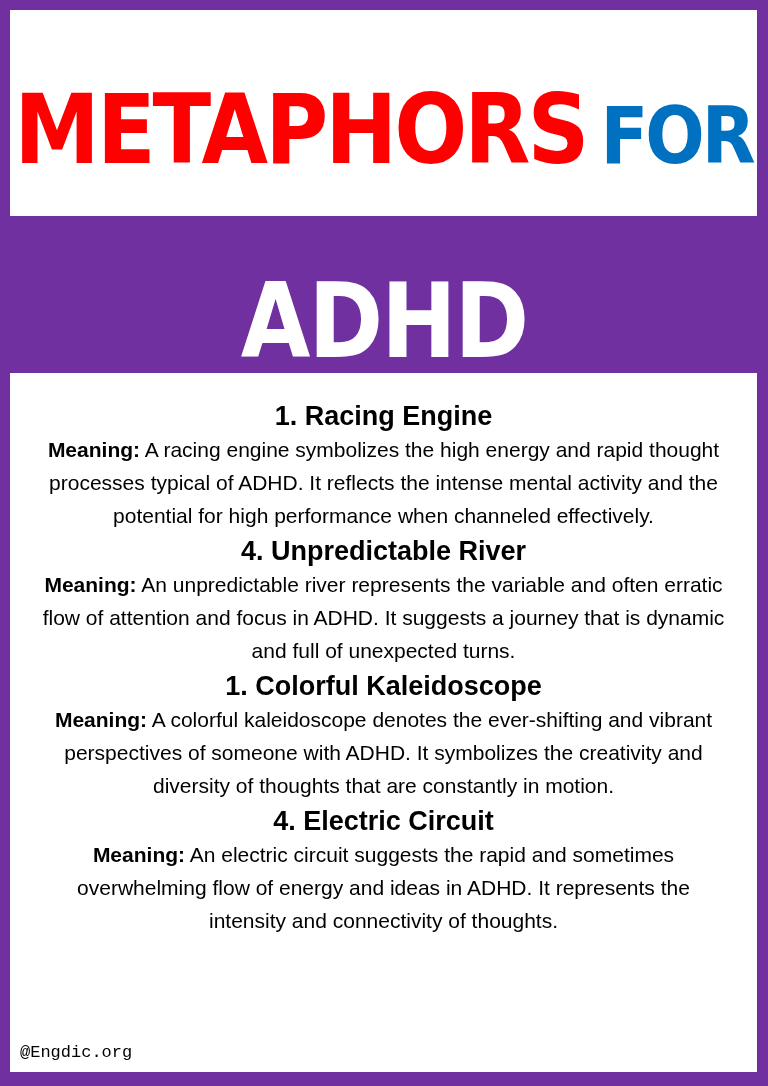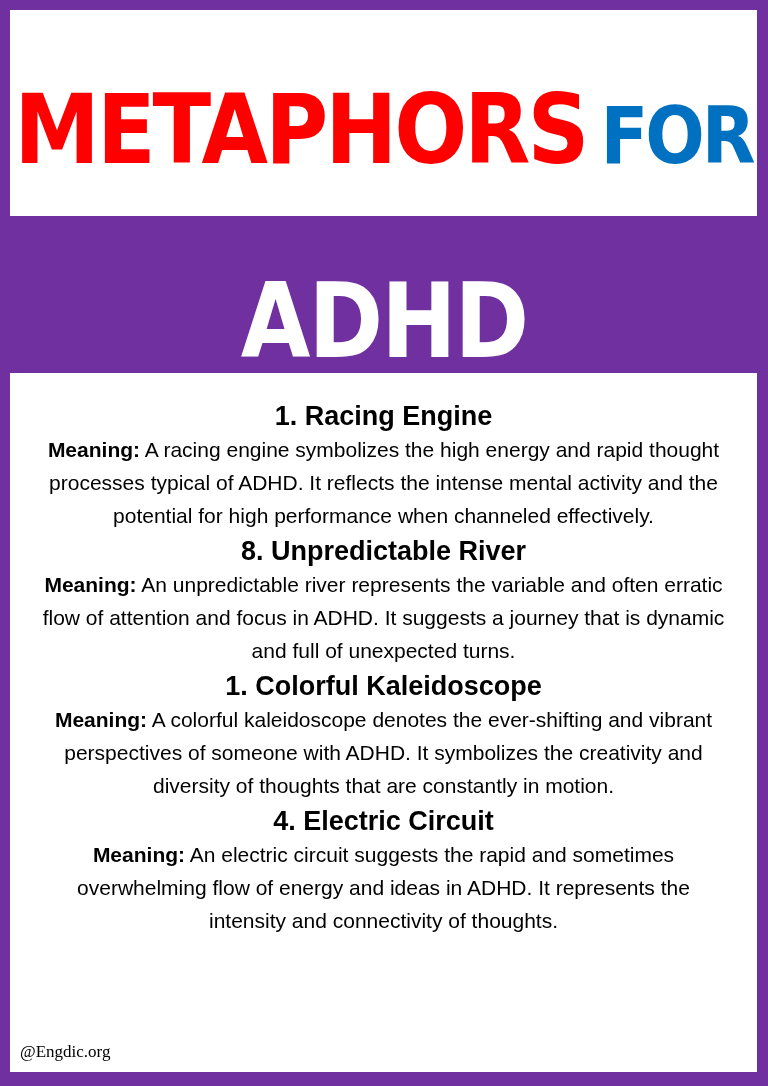--- a/index.html
+++ b/index.html
@@ -52,21 +52,21 @@
   }
   .item-text {
     font-family: "Liberation Sans", sans-serif;
     font-size: 21px;
     line-height: 33px;
     padding: 0 26px;
   }
   .item-text b { font-weight: bold; }
   .footer {
     position: absolute; left: 10px; bottom: 10px;
-    font-family: Liberation Serif, serif;
+    font-family: Liberation Mono, monospace;
     font-size: 17px; color: #000;
   }
 </style>
 </head>
 <body>
 
 <div class="title-box">
   <div class="title-line">
     <span class="title-red">METAPHORS</span><span class="title-blue">FOR</span>
   </div>
@@ -76,21 +76,21 @@
   <div class="band-title">ADHD</div>
 </div>
 
 <div class="content">
   <div class="list">
     <div class="item">
       <div class="item-title">1. Racing Engine</div>
       <div class="item-text"><b>Meaning:</b> <span>A racing engine symbolizes the high energy and rapid thought processes typical of ADHD. It reflects the intense mental activity and the potential for high performance when channeled effectively.</span></div>
     </div>
     <div class="item">
-      <div class="item-title">8. Unpredictable River</div>
+      <div class="item-title">4. Unpredictable River</div>
       <div class="item-text"><b>Meaning:</b> <span>An unpredictable river represents the variable and often erratic flow of attention and focus in ADHD. It suggests a journey that is dynamic and full of unexpected turns.</span></div>
     </div>
     <div class="item">
       <div class="item-title">1. Colorful Kaleidoscope</div>
       <div class="item-text"><b>Meaning:</b> <span>A colorful kaleidoscope denotes the ever-shifting and vibrant perspectives of someone with ADHD. It symbolizes the creativity and diversity of thoughts that are constantly in motion.</span></div>
     </div>
     <div class="item">
       <div class="item-title">4. Electric Circuit</div>
       <div class="item-text"><b>Meaning:</b> <span>An electric circuit suggests the rapid and sometimes overwhelming flow of energy and ideas in ADHD. It represents the intensity and connectivity of thoughts.</span></div>
     </div>

